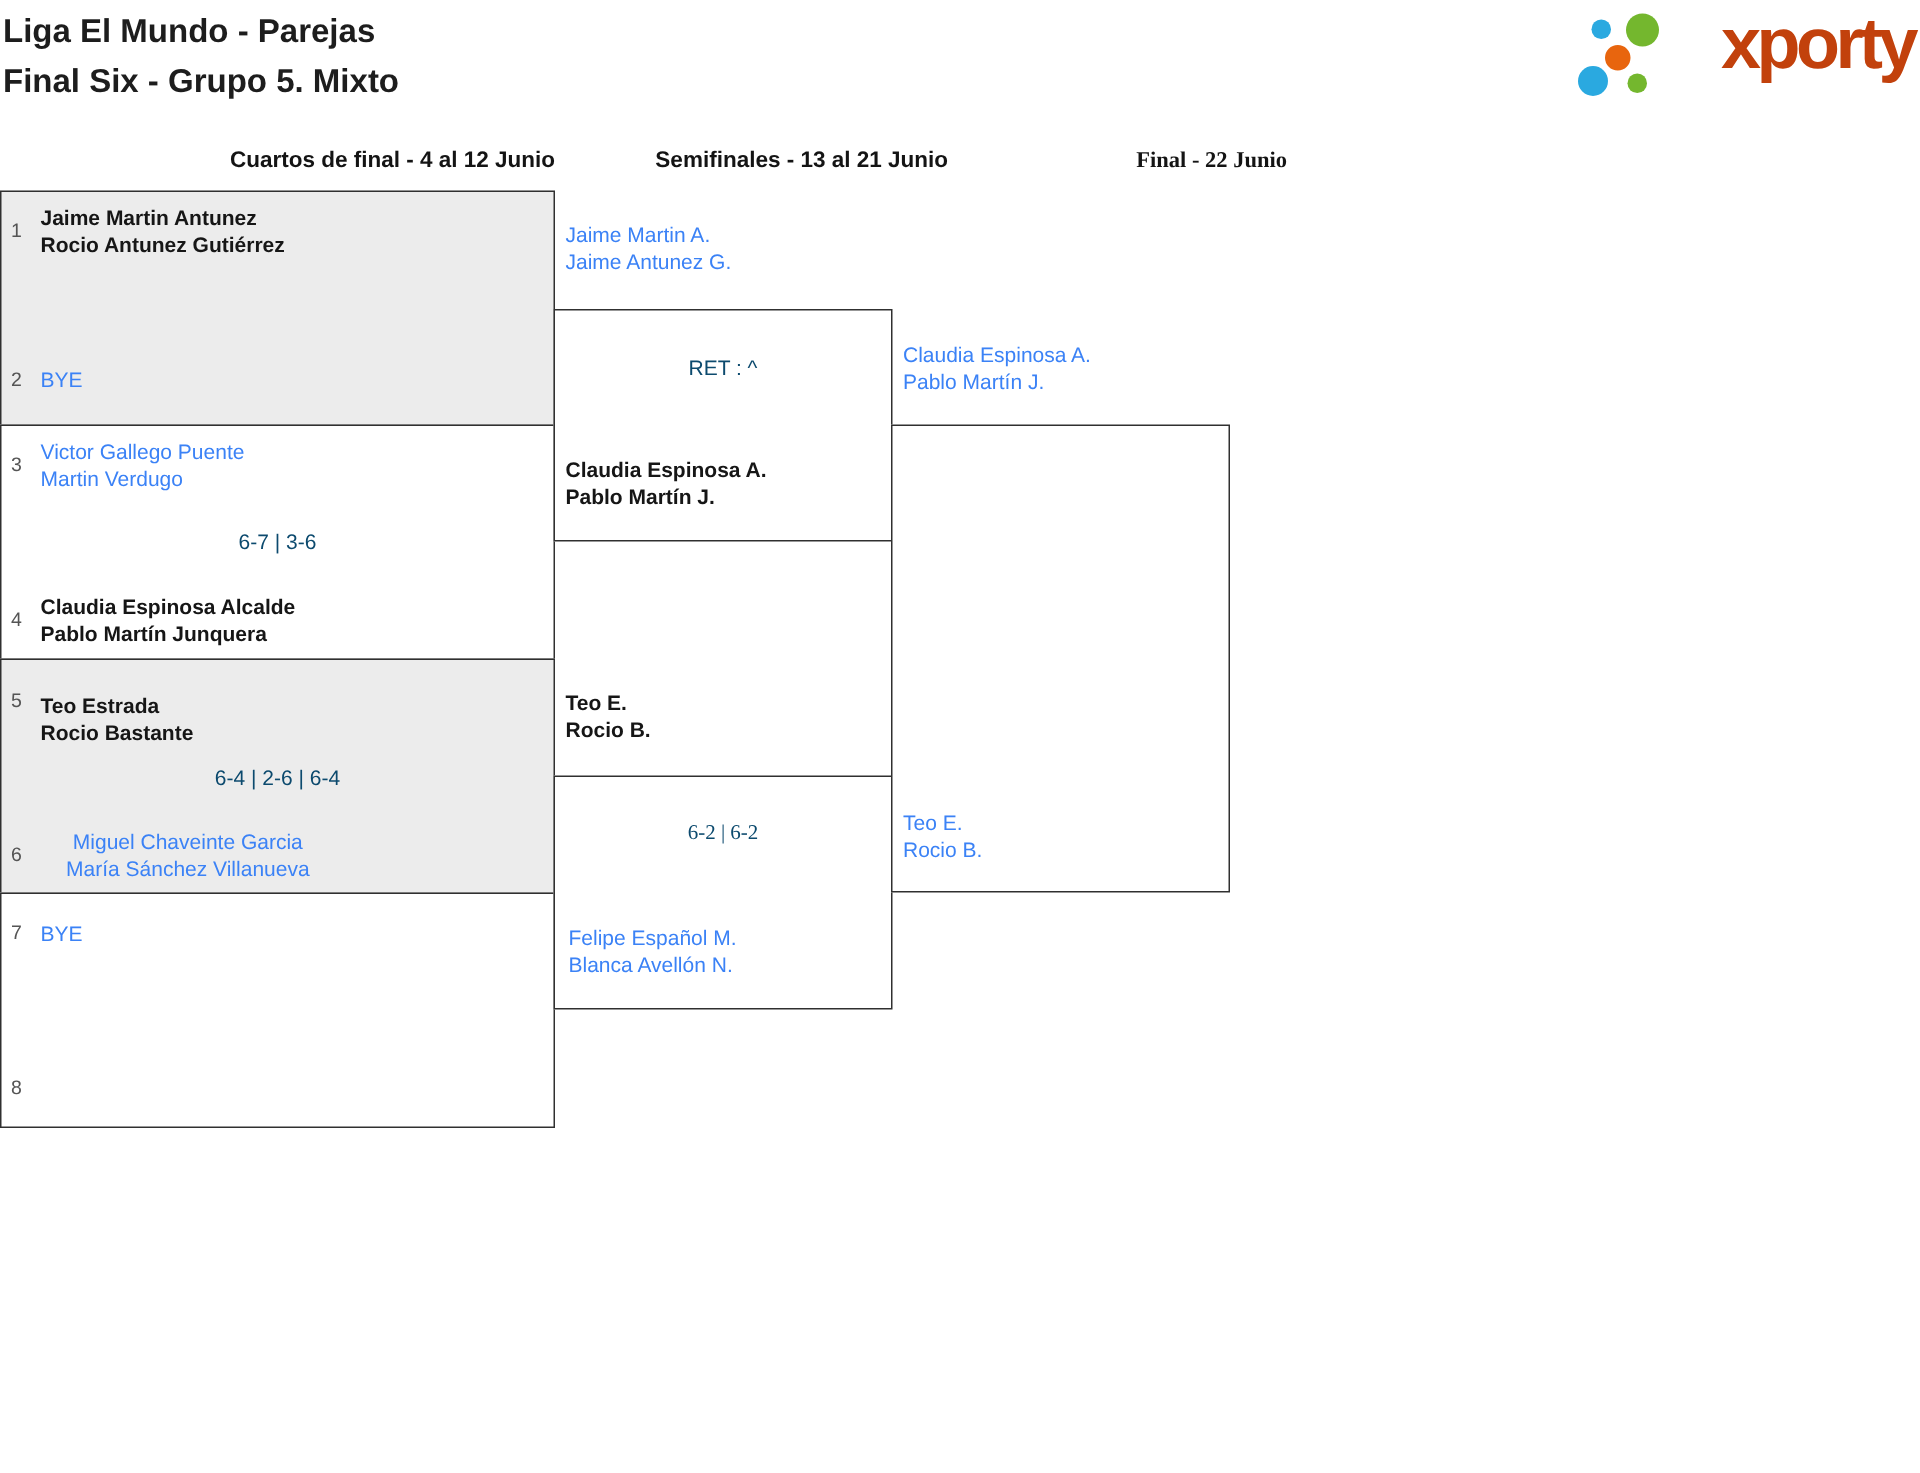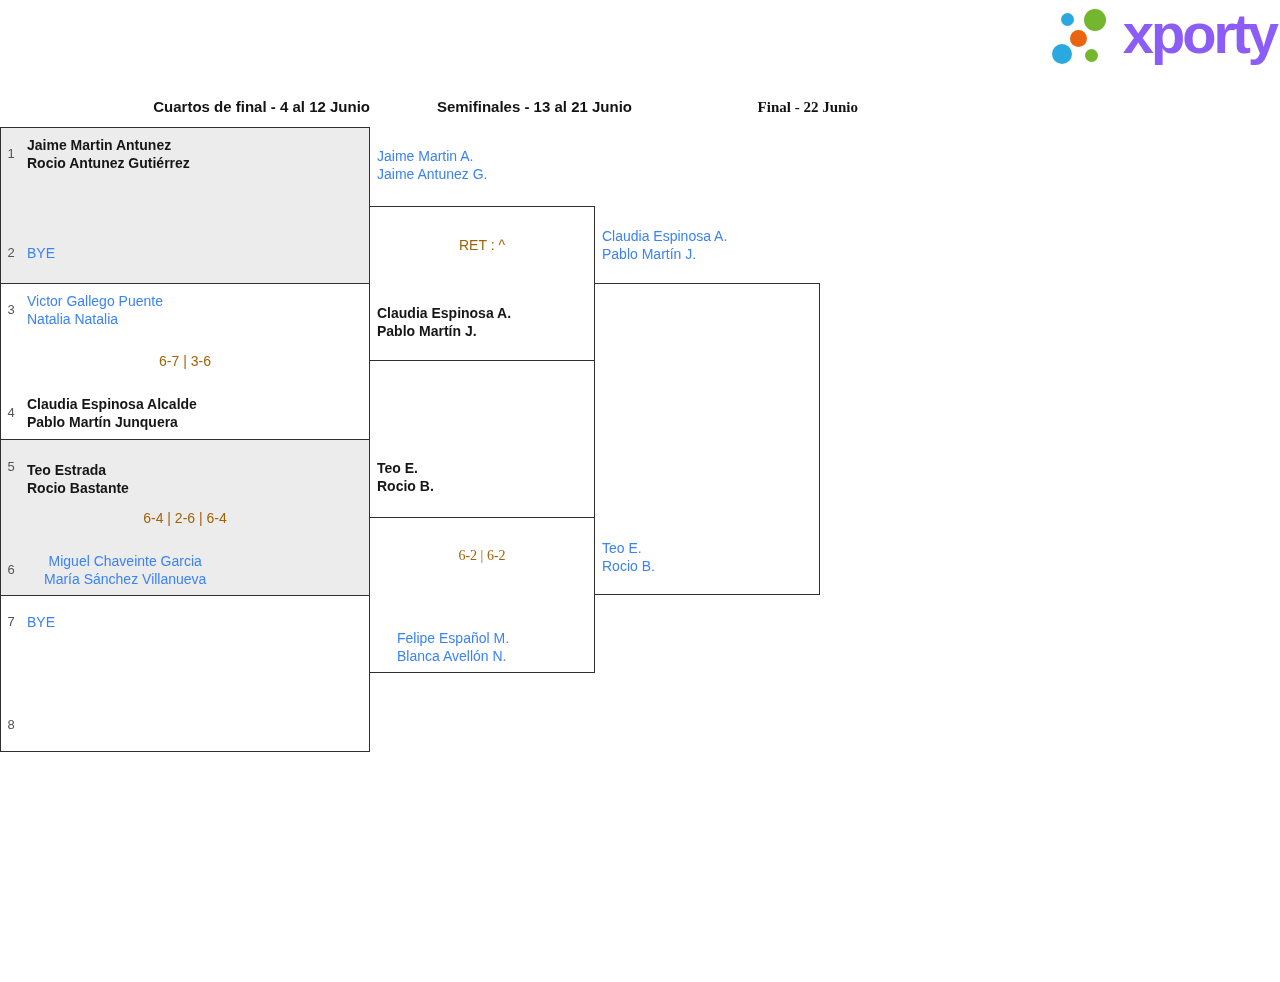--- a/index.html
+++ b/index.html
@@ -21,34 +21,38 @@
   }
   .box.gray { background:#ececec; }
   .team { position:absolute; font-size:14px; line-height:18px; color:#3b82f6; white-space:nowrap; }
   .team.winner { font-weight:700; color:#161616; }
   .seed {
     position:absolute; width:18px; text-align:center;
     font-size:13px; line-height:18px; color:#555555;
   }
   .score {
     position:absolute; text-align:center;
-    font-size:14px; line-height:18px; color:#a16207;
+    font-size:14px; line-height:18px; color:#0c4a6e;
   }
   .dot { position:absolute; border-radius:50%; }
   .logo-word {
     position:absolute; top:6px; right:4px;
-    font-size:56px; line-height:1; font-weight:700; letter-spacing:-3px;
-    color:#8b5cf6;
+    font-size:48px; line-height:1; font-weight:700; letter-spacing:-3px;
+    color:#c2410c;
   }
 </style>
 </head>
 <body>
 
 <div id="page">
 
+  <div class="page-title">
+    <div>Liga El Mundo - Parejas</div>
+    <div>Final Six - Grupo 5. Mixto</div>
+  </div>
 
   <div>
     <span class="dot" style="left:1052px; top:44px; width:20px; height:20px; background:#2aa9e0;"></span>
     <span class="dot" style="left:1061px; top:13px; width:13px; height:13px; background:#2aa9e0;"></span>
     <span class="dot" style="left:1084px; top:9px;  width:22px; height:22px; background:#74b72e;"></span>
     <span class="dot" style="left:1070px; top:30px; width:17px; height:17px; background:#e8650e;"></span>
     <span class="dot" style="left:1085px; top:49px; width:13px; height:13px; background:#74b72e;"></span>
     <span class="logo-word">xporty</span>
   </div>
 
@@ -68,21 +72,21 @@
   <div class="team winner" style="left:27px; top:136px;">
     <div>Jaime Martin Antunez</div>
     <div>Rocio Antunez Gutiérrez</div>
   </div>
   <div class="seed" style="left:2px; top:244px;">2</div>
   <div class="team" style="left:27px; top:244px;">BYE</div>
 
   <div class="seed" style="left:2px; top:301px;">3</div>
   <div class="team" style="left:27px; top:292px;">
     <div>Victor Gallego Puente</div>
-    <div>Natalia Natalia</div>
+    <div>Martin Verdugo</div>
   </div>
   <div class="score" style="left:0; top:352px; width:370px;">6-7 | 3-6</div>
   <div class="seed" style="left:2px; top:404px;">4</div>
   <div class="team winner" style="left:27px; top:395px;">
     <div>Claudia Espinosa Alcalde</div>
     <div>Pablo Martín Junquera</div>
   </div>
 
   <div class="seed" style="left:2px; top:458px;">5</div>
   <div class="team winner" style="left:27px; top:449px;margin-top:12px;">
@@ -108,21 +112,21 @@
   <div class="team winner" style="left:377px; top:304px;">
     <div>Claudia Espinosa A.</div>
     <div>Pablo Martín J.</div>
   </div>
 
   <div class="team winner" style="left:377px; top:459px;">
     <div>Teo E.</div>
     <div>Rocio B.</div>
   </div>
   <div class="score" style="left:369px; top:547px; width:226px;font-family:Liberation Serif, serif;">6-2 | 6-2</div>
-  <div class="team" style="left:397px; top:616px;margin-top:13px;">
+  <div class="team" style="left:379px; top:616px;">
     <div>Felipe Español M.</div>
     <div>Blanca Avellón N.</div>
   </div>
 
   <div class="team" style="left:602px; top:227px;">
     <div>Claudia Espinosa A.</div>
     <div>Pablo Martín J.</div>
   </div>
   <div class="team" style="left:602px; top:539px;">
     <div>Teo E.</div>

